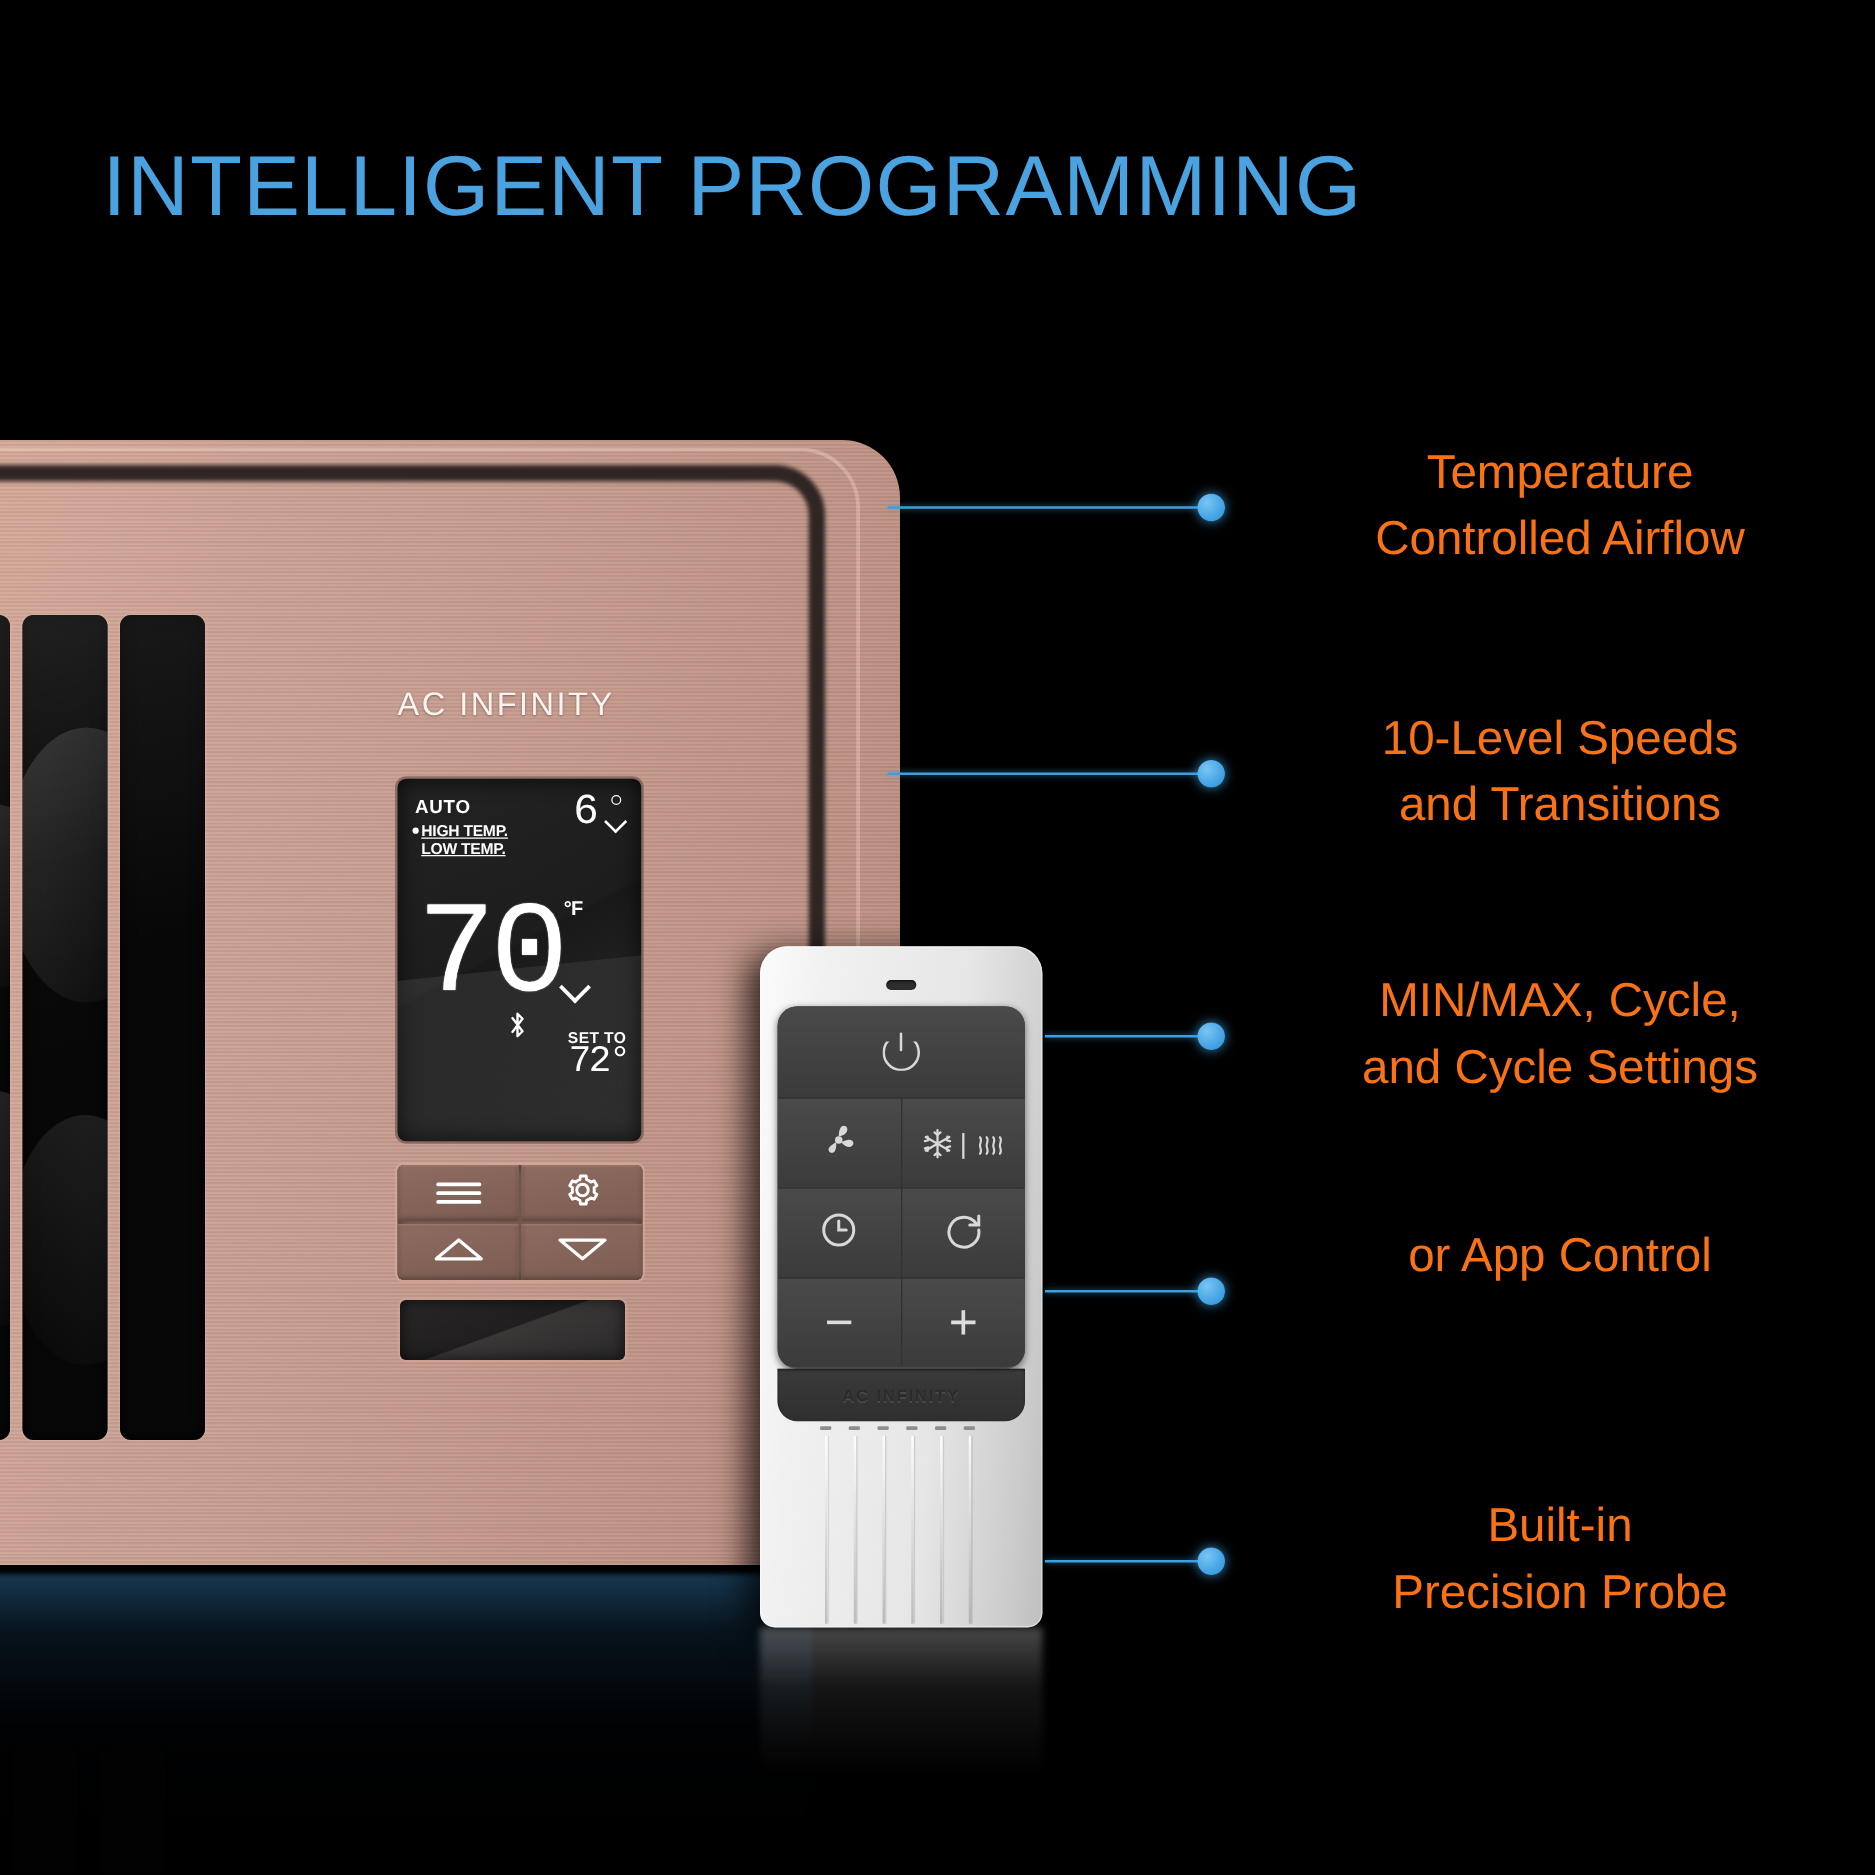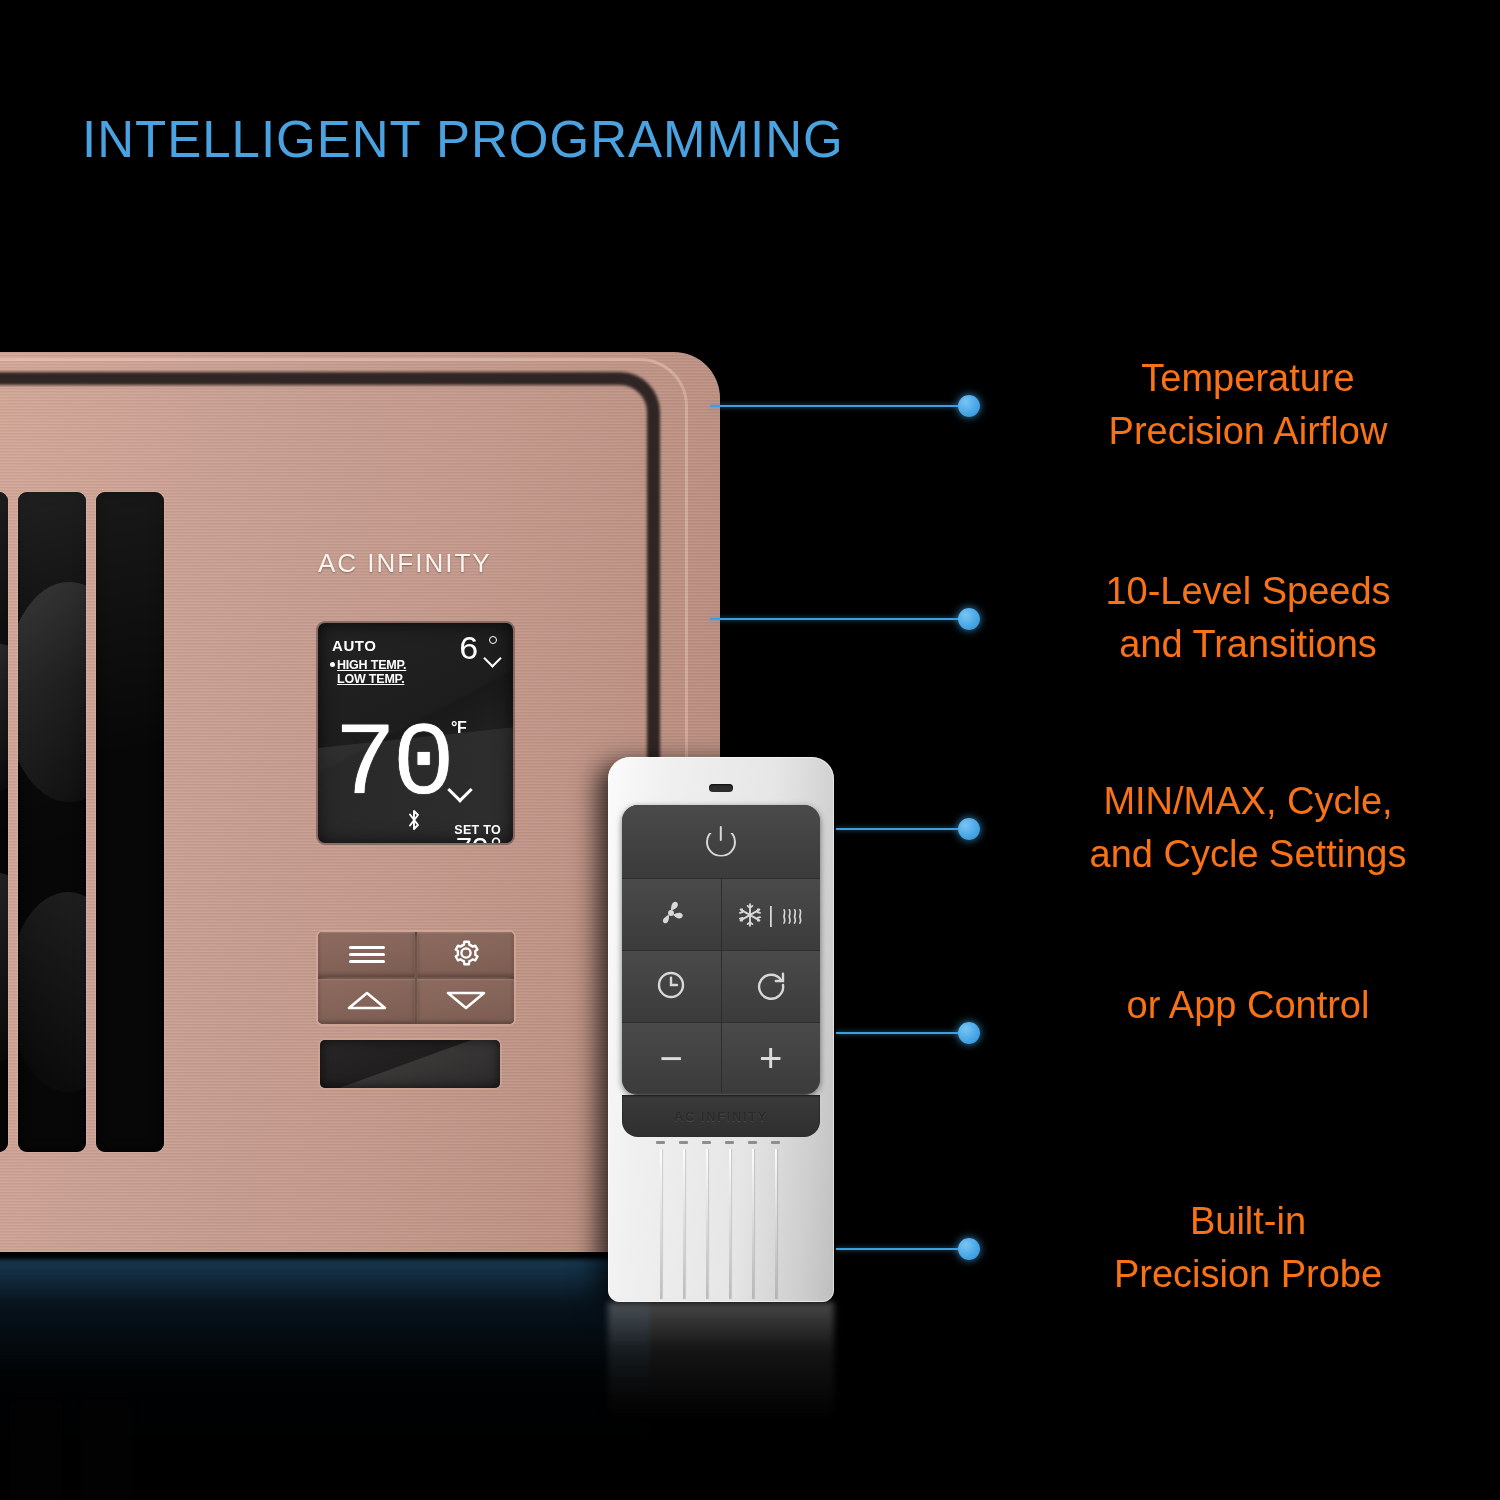--- a/index.html
+++ b/index.html
@@ -6,21 +6,21 @@
   *{box-sizing:border-box;}
   body{font-family:"Liberation Sans",sans-serif;}
 
   #stage{
     position:relative;width:1500px;height:1500px;background:#000;overflow:hidden;
   }
 
   
   #title{
     position:absolute;left:82px;top:110px;
-    font-size:51px;letter-spacing:1px;font-weight:400;
+    font-size:68px;letter-spacing:1px;font-weight:400;
     color:#4aa3e0;white-space:nowrap;
     font-family:"Liberation Sans",sans-serif;
   }
 
   
   .glow-wrap{position:absolute;left:-60px;top:300px;width:820px;height:1010px;}
   .glow-v{
     position:absolute;right:0;top:40px;width:210px;height:960px;
     background:radial-gradient(ellipse 150px 460px at 0% 50%, rgba(40,120,180,.85) 0%, rgba(20,70,115,.45) 38%, rgba(0,0,0,0) 72%);
     filter:blur(6px);
@@ -64,21 +64,21 @@
     position:absolute;background:linear-gradient(180deg,rgba(255,255,255,.10),rgba(255,255,255,0));
     border-radius:50%;
   }
   .slot .sheen{
     position:absolute;inset:0;
     background:linear-gradient(165deg, rgba(255,255,255,.10) 0%, rgba(255,255,255,.02) 30%, rgba(255,255,255,0) 55%);
   }
 
   
   #lcd{
-    position:absolute;left:318px;top:623px;width:195px;height:220px;
+    position:absolute;left:318px;top:623px;width:195px;height:290px;
     background:linear-gradient(152deg,#242323 0%,#1e1d1d 46%,#1a1919 47%,#303030 100%);
     border-radius:7px;
     box-shadow:0 0 0 2px rgba(80,60,55,.5), inset 0 0 18px rgba(0,0,0,.8);
     color:#fff;overflow:hidden;
   }
   #lcd .auto{position:absolute;left:14px;top:14px;font-size:15px;font-weight:700;letter-spacing:.6px;}
   #lcd .tempmode{position:absolute;left:12px;top:36px;font-size:12.5px;font-weight:700;line-height:13.5px;letter-spacing:-.2px;text-decoration:underline;}
   #lcd .tempmode .dot{display:inline-block;width:5px;height:5px;border-radius:50%;background:#fff;vertical-align:middle;margin-right:2px;margin-top:-2px;}
   #lcd .spd{position:absolute;right:34px;top:10px;font-size:34px;line-height:34px;font-family:"Liberation Mono",monospace;font-weight:400;}
   #lcd .spd-o{position:absolute;right:16px;top:13px;width:8px;height:8px;border:1.6px solid #fff;border-radius:50%;}
@@ -386,21 +386,21 @@
     </div>
   </div>
   <div id="remote-reflect"></div>
 
   <div class="callout" style="left:710px;top:405px;">
     <div class="cl-line" style="width:252px;"></div>
     <div class="cl-dot" style="left:248px;"></div>
   </div>
   <div class="cl-text" style="top:352px;">
     <div>Temperature</div>
-    <div>Precision Airflow</div>
+    <div>Controlled Airflow</div>
   </div>
 
   <div class="callout" style="left:710px;top:618px;">
     <div class="cl-line" style="width:252px;"></div>
     <div class="cl-dot" style="left:248px;"></div>
   </div>
   <div class="cl-text" style="top:565px;">
     <div>10-Level Speeds</div>
     <div>and Transitions</div>
   </div>

